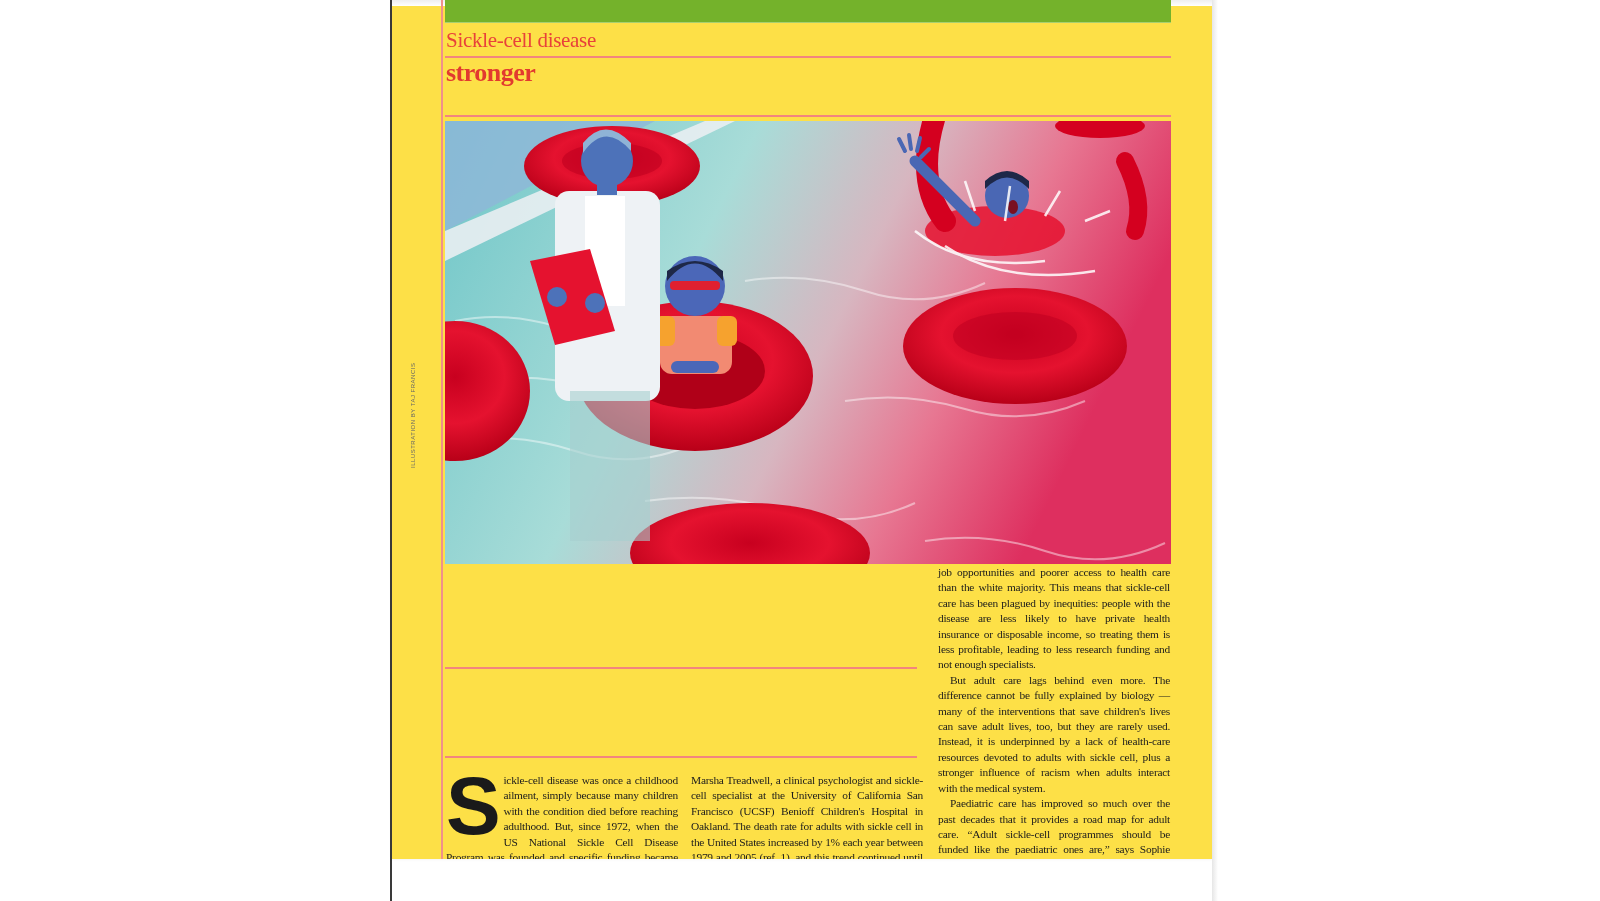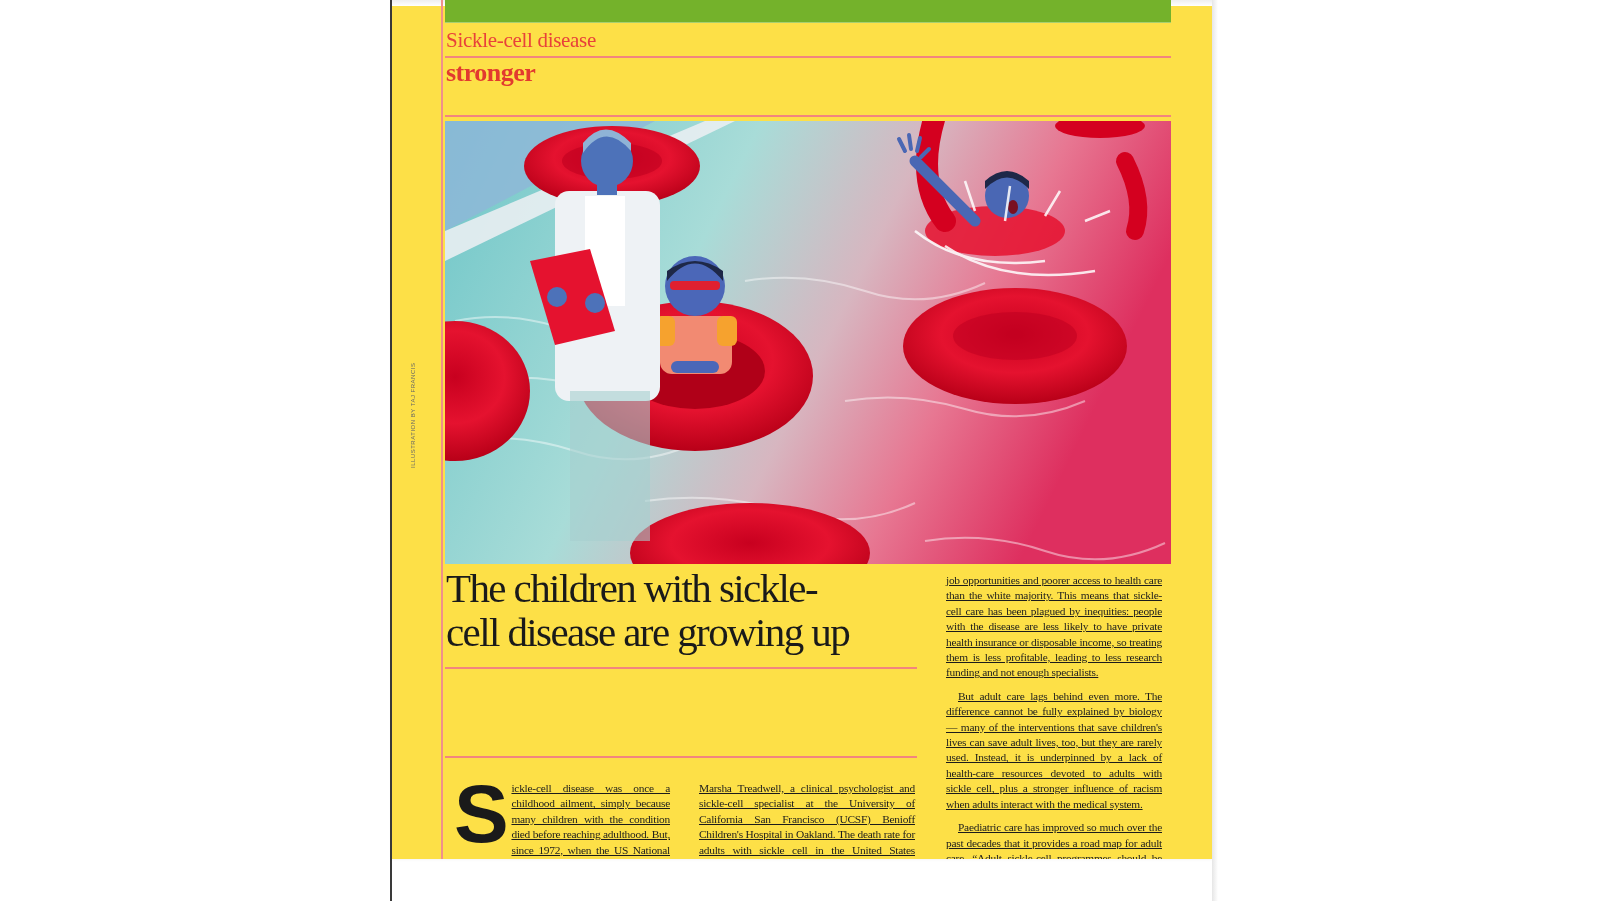--- a/index.html
+++ b/index.html
@@ -68,21 +68,21 @@
       font-family: "Liberation Sans", sans-serif;
       font-size: 18.5px; line-height: 23px; color: #1e1e1e; letter-spacing: -0.6px;
     }
     .standfirst .byline { font-weight: bold; font-size: 16px; letter-spacing: -0.3px; }
     .body-col {
       position: absolute; width: 232px;
       font-family: "Liberation Serif", serif;
       font-size: 11.4px; line-height: 15.4px; color: #1c1c1c;
       text-align: justify; letter-spacing: -0.25px;
     }
-    .body-col p { margin: 8px; text-indent: 12px; text-decoration: underline; }
+    .body-col p { margin: 0; text-indent: 12px; }
     .body-col p.first { text-indent: 0; }
     .dropcap {
       float: left; font-family: "Liberation Sans", sans-serif;
       font-weight: bold; font-size: 82px; line-height: 66px;
       margin: 0 3px 0 0; color: #1a1a1a; height: 70px;
     }
     .col1 { left: 54px; top: 773px; }
     .col2 { left: 299px; top: 773px; }
     .col3 { left: 546px; top: 565px; }
     .right-page-shadow {
@@ -178,24 +178,20 @@
       <path d="M460 30 l-6 -12 M466 28 l-2 -14 M472 30 l3 -13 M476 36 l8 -8" stroke="#4a67b4" stroke-width="4" stroke-linecap="round"></path>
       <g stroke="#ffffff" stroke-width="2.5" fill="none" opacity="0.85">
         <path d="M470 110 Q520 150 600 140"></path>
         <path d="M500 125 Q560 165 650 150"></path>
         <path d="M530 90 l-10 -30 M560 100 l5 -35 M600 95 l15 -25 M640 100 l25 -10"></path>
       </g>
       <ellipse cx="655" cy="5" rx="45" ry="12" fill="#d4001f"></ellipse>
     </svg>
   </div>
 
-  <h1 class="headline" style="margin:0;">
-    <span>The children with sickle-</span><br>
-    <span>cell disease are growing up</span>
-  </h1>
 
   <div class="hr-red" style="top:667px; width:472px;"></div>
 
 
   <div class="hr-red" style="top:756px; width:472px;"></div>
 
   <div class="body-col col1">
     <p class="first">
       <span class="dropcap">S</span><span>ickle-cell disease was once a childhood ailment, simply because many children with the condition died before reaching adulthood. But, since 1972, when the US National Sickle Cell Disease Program was founded and specific funding became available, the United States has managed to drastically reduce childhood deaths from the disease. Between 1979 and</span>
     </p>

